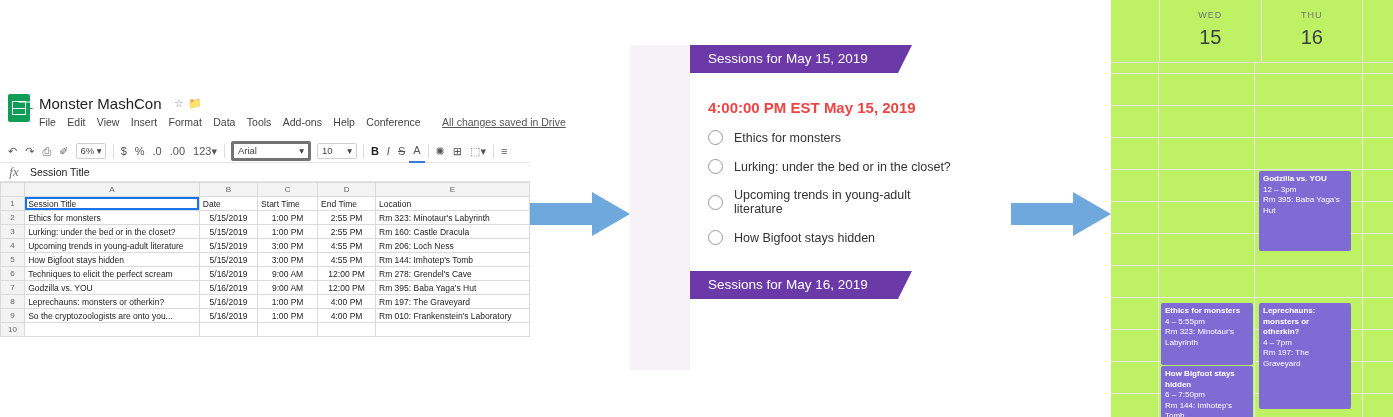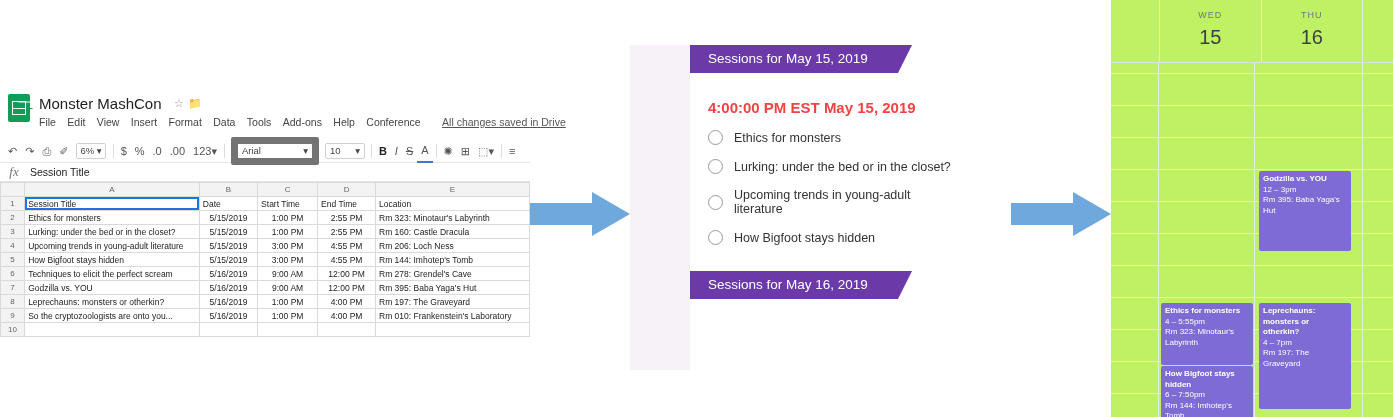--- a/index.html
+++ b/index.html
@@ -104,21 +104,21 @@
   .tb.underline-a { border-bottom: 2px solid #3c78d8; }
   .tb-zoom {
     border: 1px solid #d0d0d0;
     border-radius: 2px;
     padding: 0 3px;
     font-size: 9.5px;
     line-height: 14px;
     margin: 0 4px;
   }
   .tb-font {
-    border: 7px solid #737373;
+    border: 3px solid #737373;
     border-radius: 2px;
     padding: 0 4px;
     font-size: 9.5px;
     line-height: 14px;
     width: 66px;
     margin: 0 3px;
     display: flex;
     justify-content: space-between;
     gap: 20px;
   }

